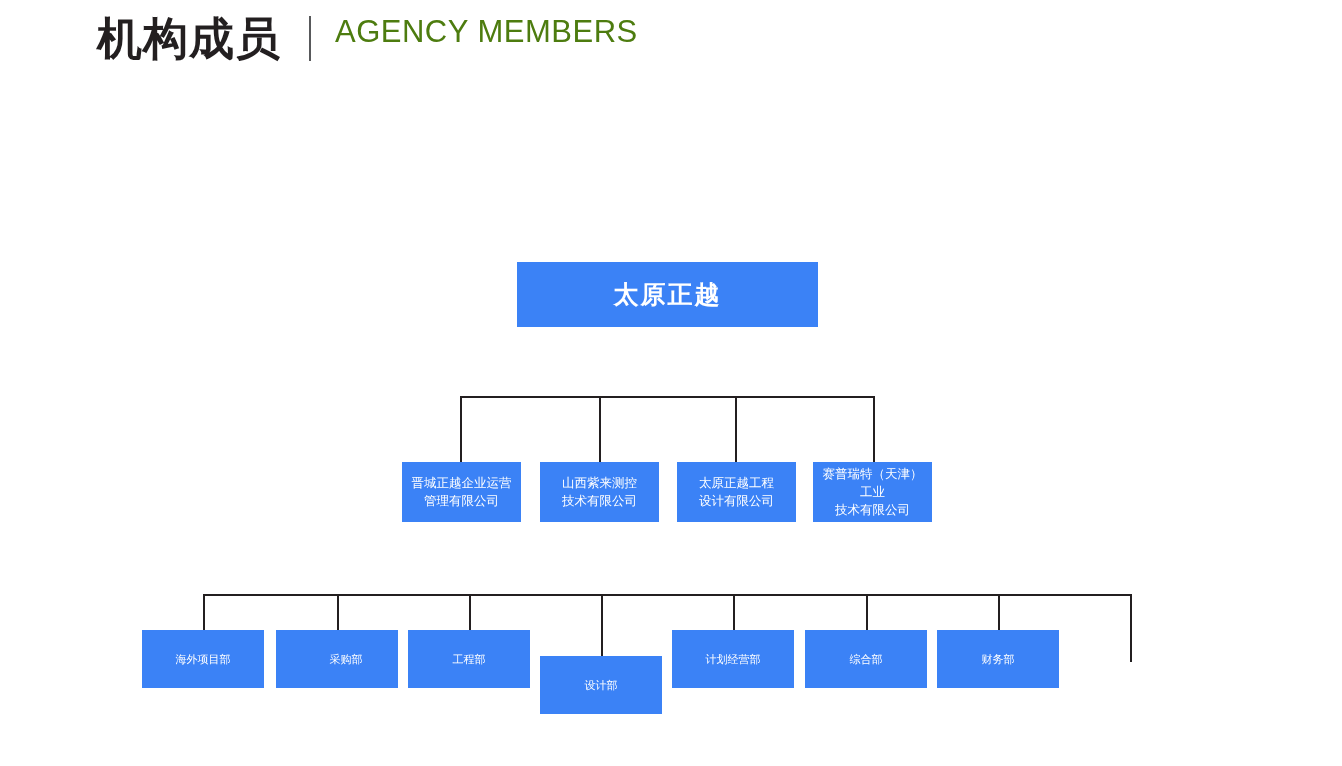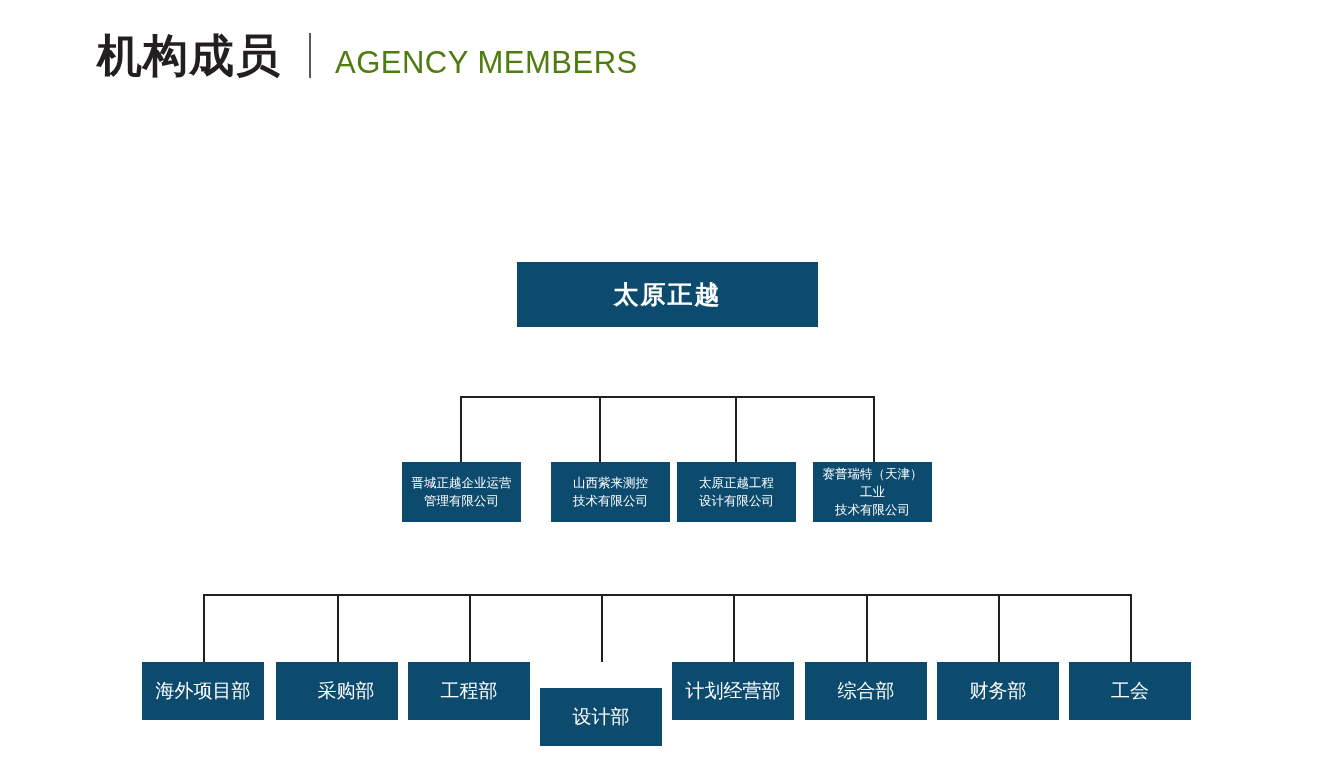--- a/index.html
+++ b/index.html
@@ -19,21 +19,21 @@
     width: 1342px;
     height: 766px;
   }
 
   
   .header {
     position: absolute;
     left: 97px;
     top: 16px;
     display: flex;
-    align-items: flex-end;
+    align-items: flex-start;
     height: 62px;
   }
   .header-cn {
     font-size: 45px;
     font-weight: bold;
     color: #231f20;
     letter-spacing: 1px;
     line-height: 1;
     white-space: nowrap;
   }
@@ -49,21 +49,21 @@
     font-weight: normal;
     color: #4d7c0f;
     letter-spacing: 0.5px;
     line-height: 1;
     white-space: nowrap;
   }
 
   
   .node {
     position: absolute;
-    background: #0c4a6e;
+    background: #3b82f6;
     color: #ffffff;
     display: flex;
     align-items: center;
     justify-content: center;
     text-align: center;
     box-sizing: border-box;
   }
   .node-root {
     left: 517px;
     top: 262px;
@@ -75,24 +75,24 @@
   }
   .node-sub {
     top: 462px;
     width: 119px;
     height: 60px;
     font-size: 12.5px;
     line-height: 1.45;
     padding: 0 5px;
   }
   .node-dept {
-    top: 662px;
+    top: 630px;
     width: 122px;
     height: 58px;
-    font-size: 19px;
+    font-size: 11px;
     line-height: 1.3;
     padding: 0 4px;
   }
   .node-label {
     display: block;
   }
 
   
   .conn-h {
     position: absolute;
@@ -125,21 +125,21 @@
   <div class="conn-v" style="left:599px; top:396px; height:66px;"></div>
   <div class="conn-v" style="left:735px; top:396px; height:66px;"></div>
   <div class="conn-v" style="left:873px; top:396px; height:66px;"></div>
 
   <div class="node node-sub" style="left:402px;">
     <span>
         <span class="node-label">晋城正越企业运营</span>
         <span class="node-label">管理有限公司</span>
       </span>
   </div>
-  <div class="node node-sub" style="left:540px;margin-left:11px;">
+  <div class="node node-sub" style="left:540px;">
     <span>
         <span class="node-label">山西紫来测控</span>
         <span class="node-label">技术有限公司</span>
       </span>
   </div>
   <div class="node node-sub" style="left:677px;">
     <span>
         <span class="node-label">太原正越工程</span>
         <span class="node-label">设计有限公司</span>
       </span>
@@ -175,17 +175,14 @@
   </div>
   <div class="node node-dept" style="left:672px;">
     <span class="node-label">计划经营部</span>
   </div>
   <div class="node node-dept" style="left:805px;">
     <span class="node-label">综合部</span>
   </div>
   <div class="node node-dept" style="left:937px;">
     <span class="node-label">财务部</span>
   </div>
-  <div class="node node-dept" style="left:1069px;">
-    <span class="node-label">工会</span>
-  </div>
 
 </div>
 
 </body></html>

